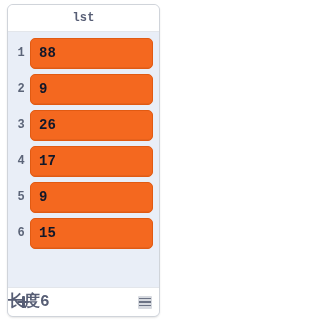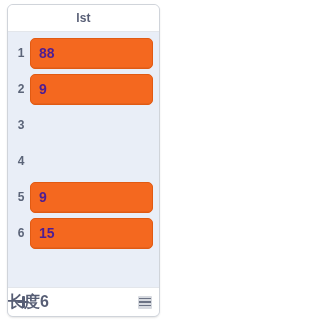--- a/index.html
+++ b/index.html
@@ -21,20 +21,21 @@
     width: 153px;
     height: 313px;
     box-sizing: border-box;
     border: 1px solid #d0d4da;
     border-radius: 6px;
     background: #e9eef7;
     overflow: hidden;
     display: flex;
     flex-direction: column;
     box-shadow: 0 1px 2px rgba(0,0,0,0.10);
+    font-family: Liberation Mono, monospace;
   }
 
   
   .monitor-header {
     flex: 0 0 auto;
     height: 26px;
     background: #ffffff;
     border-bottom: 1px solid #e3e6eb;
     display: flex;
     align-items: center;
@@ -72,21 +73,21 @@
     line-height: 1;
     user-select: none;
   }
   .row-value {
     flex: 1 1 auto;
     height: 31px;
     box-sizing: border-box;
     background: #f4681f;
     border: 1.5px solid #e15a12;
     border-radius: 5px;
-    color: #4c1d95;
+    color: #0f172a;
     font-size: 14px;
     font-weight: bold;
     display: flex;
     align-items: center;
     padding: 0 0 0 8px;
     line-height: 1;
     box-shadow: inset 0 -1px 0 rgba(0,0,0,0.05);
   }
 
   
@@ -170,24 +171,26 @@
       <div class="row-value">88</div>
     </div>
 
     <div class="list-row">
       <div class="row-index">2</div>
       <div class="row-value">9</div>
     </div>
 
     <div class="list-row">
       <div class="row-index">3</div>
+      <div class="row-value">26</div>
     </div>
 
     <div class="list-row">
       <div class="row-index">4</div>
+      <div class="row-value">17</div>
     </div>
 
     <div class="list-row">
       <div class="row-index">5</div>
       <div class="row-value">9</div>
     </div>
 
     <div class="list-row">
       <div class="row-index">6</div>
       <div class="row-value">15</div>

